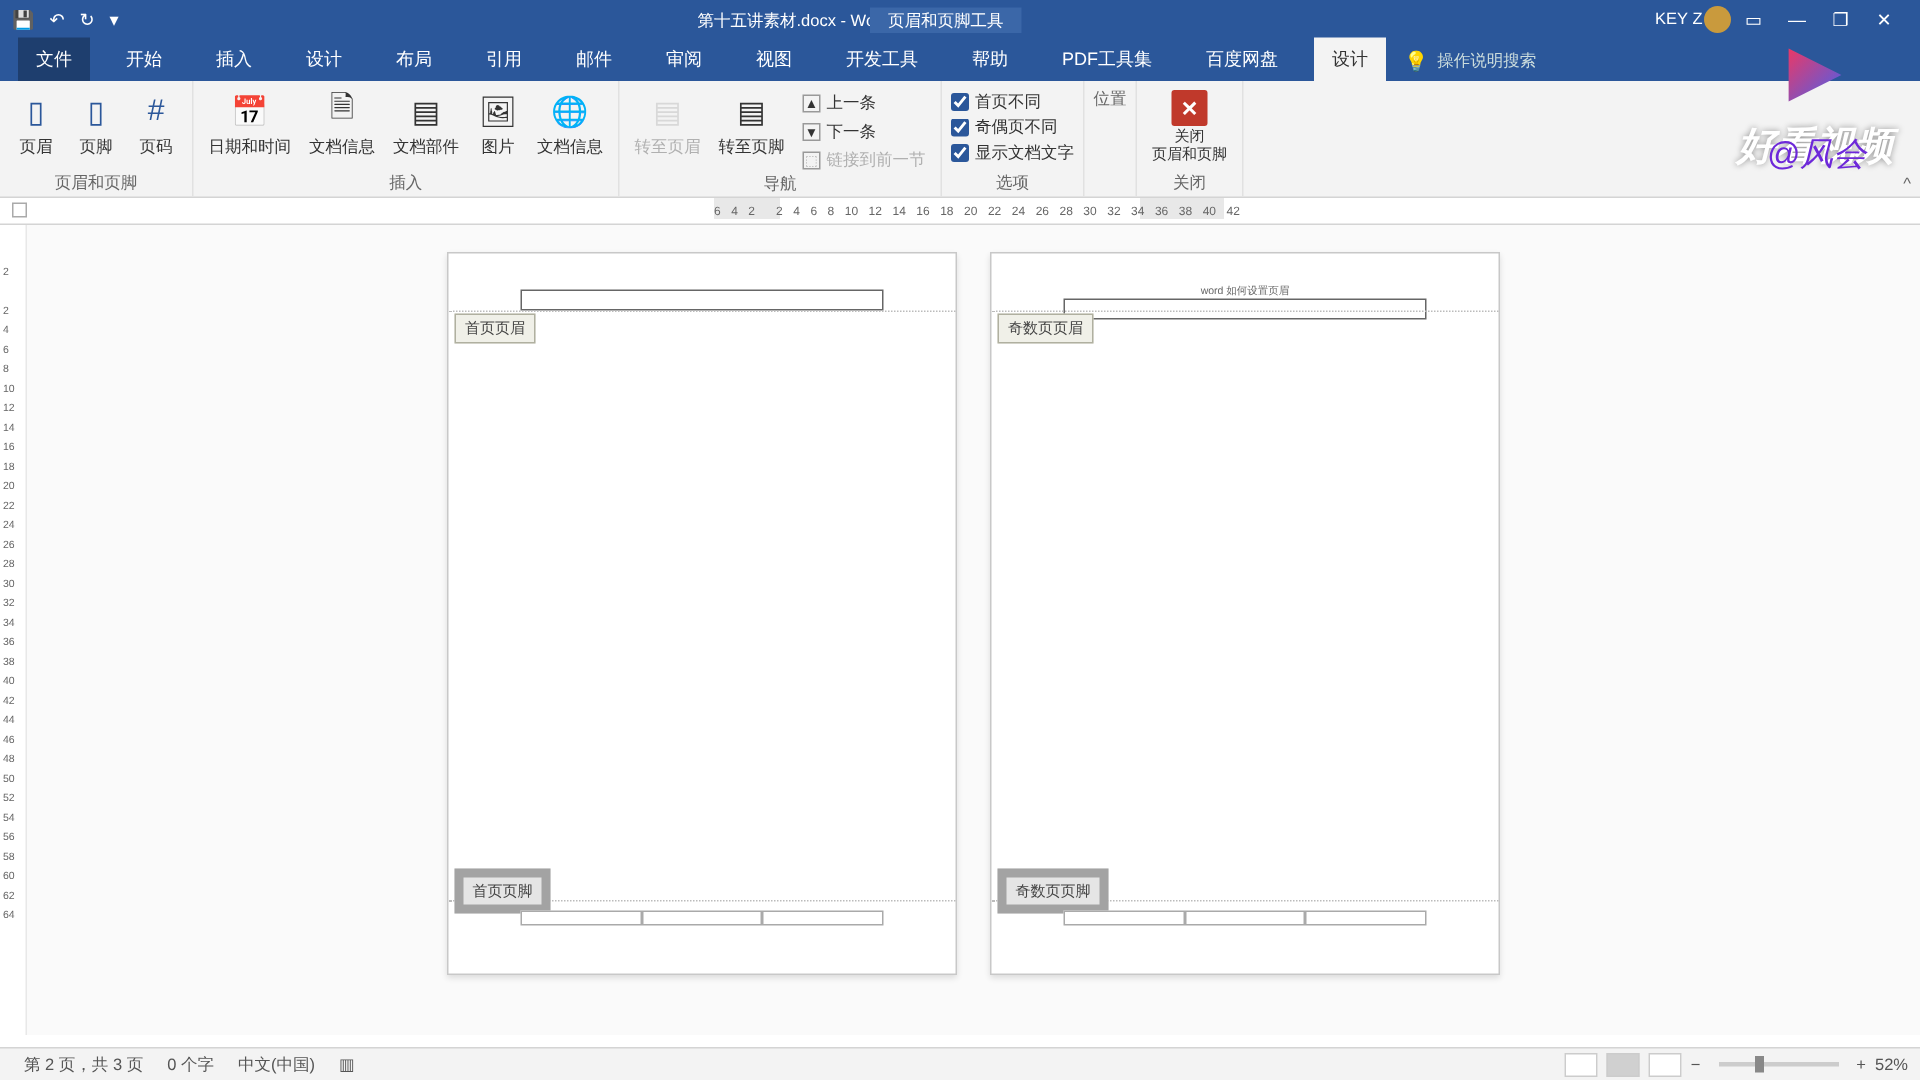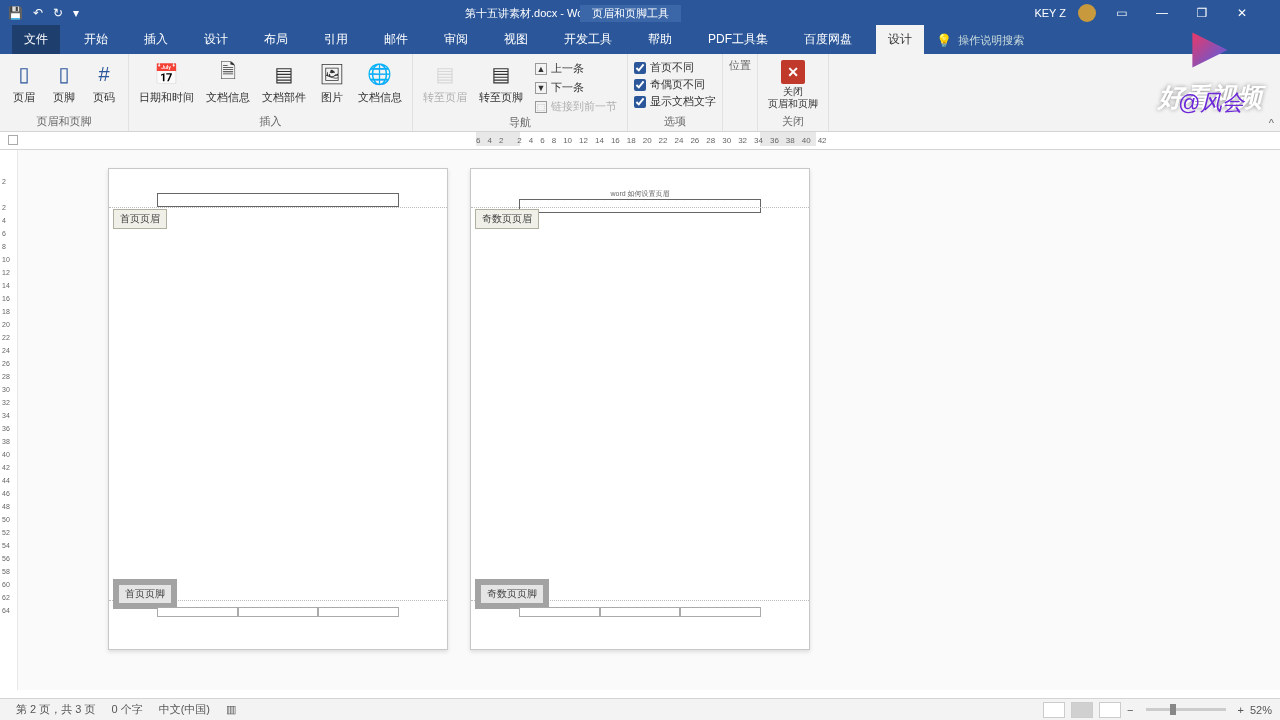--- a/index.html
+++ b/index.html
@@ -3,21 +3,21 @@
 <meta charset="utf-8">
 <style>
 * { margin: 0; padding: 0; box-sizing: border-box; font-family: "Microsoft YaHei", sans-serif; }
 body { background: #fff; width: 1280px; height: 720px; overflow: hidden; position: relative; }
 
 .titlebar { background: #2b579a; height: 26px; display: flex; align-items: center; color: #fff; font-size: 11px; }
 .titlebar .qat { display: flex; align-items: center; padding-left: 8px; gap: 10px; }
 .titlebar .qat span { font-size: 12px; }
 .titlebar .title { position: absolute; left: 50%; transform: translateX(-175px); }
 .titlebar .ctx-tab { position: absolute; left: 580px; background: #3b67a8; padding: 4px 12px; height: 17px; display: flex; align-items: center; }
-.titlebar .right { position: absolute; right: 0; display: flex; align-items: center; gap: 12px; padding-right: 24px; justify-content: space-between; }
+.titlebar .right { position: absolute; right: 0; display: flex; align-items: center; gap: 1px; padding-right: 10px; justify-content: space-between; }
 .titlebar .avatar { width: 18px; height: 18px; border-radius: 50%; background: #c99a3d; display: inline-block; }
 .titlebar .winbtn { width: 28px; text-align: center; font-size: 12px; }
 
 .tabs { background: #2b579a; height: 28px; display: flex; align-items: flex-end; color: #fff; font-size: 12px; }
 .tabs .tab { padding: 6px 12px; cursor: pointer; margin-left: 12px; }
 .tabs .tab.file { background: #1e3e6e; }
 .tabs .tab.active { background: #f3f3f3; color: #333; }
 .tabs .tell { display: flex; align-items: center; gap: 6px; padding: 6px 12px; color: #cdd; font-size: 11px; }
 .tabs .tell .bulb { font-size: 13px; }
 
@@ -56,21 +56,21 @@
 .ruler-h .scale { position: absolute; left: 476px; top: 4px; display: flex; gap: 7px; align-items: center; }
 .ruler-h .scale span { font-size: 8px; }
 .ruler-h .margin-l { position: absolute; left: 476px; top: 0; width: 44px; height: 14px; background: #d8d8d8; opacity: 0.6; }
 .ruler-h .margin-r { position: absolute; left: 760px; top: 0; width: 56px; height: 14px; background: #d8d8d8; opacity: 0.6; }
 
 .workspace { position: absolute; top: 150px; left: 0; right: 0; bottom: 30px; background: #fafafa; display: flex; }
 .ruler-v { width: 18px; background: #fff; border-right: 1px solid #e8e8e8; position: relative; font-size: 8px; color: #666; }
 .ruler-v .ticks { position: absolute; top: 28px; left: 2px; display: flex; flex-direction: column; gap: 6px; }
 .ruler-v .ticks span { font-size: 7px; line-height: 7px; height: 7px; }
 
-.pages { flex: 1; position: relative; padding: 18px 90px; display: flex; gap: 22px; overflow: hidden; }
+.pages { flex: 1; position: relative; padding: 18px 90px; display: flex; gap: 22px; overflow: hidden; justify-content: center; }
 .page { width: 340px; height: 482px; background: #fff; border: 1px solid #c8c8c8; box-shadow: 0 2px 4px rgba(0,0,0,0.12); position: relative; }
 .hdr-line { position: absolute; top: 38px; left: 0; right: 0; border-top: 1px dotted #bbb; }
 .ftr-line { position: absolute; bottom: 48px; left: 0; right: 0; border-top: 1px dotted #bbb; }
 .hdr-box { position: absolute; top: 24px; left: 48px; right: 48px; height: 14px; border: 1px solid #666; background: #fff; }
 .hdr-tag { position: absolute; top: 40px; left: 4px; background: #f0f0e8; border: 1px solid #b0b0a0; font-size: 10px; padding: 2px 6px; color: #444; }
 .ftr-tag { position: absolute; bottom: 40px; left: 4px; background: #e5e5e5; border: 6px solid #a3a3a3; font-size: 10px; padding: 2px 6px; color: #444; }
 .ftr-boxes { position: absolute; bottom: 32px; left: 48px; right: 48px; height: 10px; display: flex; }
 .ftr-boxes div { flex: 1; border: 1px solid #aaa; background: #fff; }
 .tiny-text { position: absolute; top: 20px; left: 0; right: 0; text-align: center; font-size: 7px; color: #666; }
 

